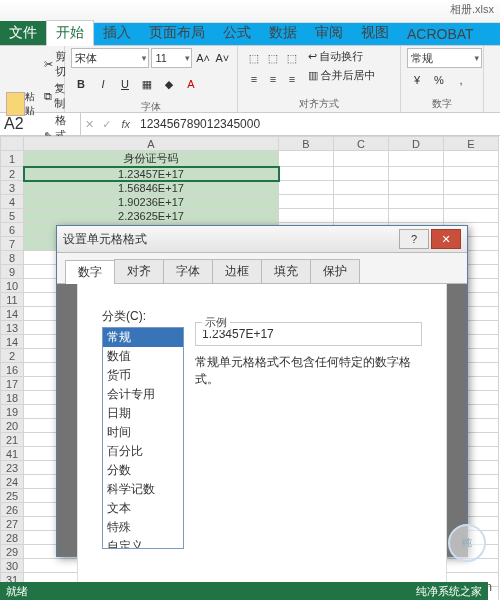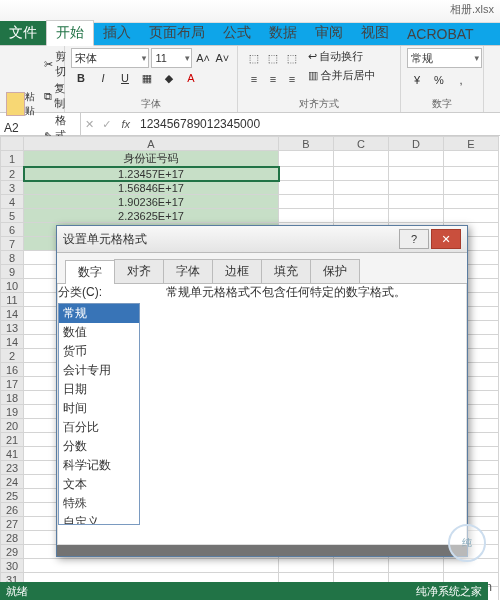--- a/index.html
+++ b/index.html
@@ -8,48 +8,48 @@
 .ribbon-tab{padding:3px 9px;color:#444;cursor:pointer}
 .ribbon-tab.file{background:#217346;color:#fff}
 .ribbon-tab.active{background:#fff;border:1px solid #ccc;border-bottom:1px solid #fff;margin-bottom:-1px;color:#217346}
 .ribbon{display:flex;background:#f3f3f3;border-bottom:1px solid #ccc;height:66px}
 .group{border-right:1px solid #d6d6d6;padding:2px 6px 0;display:flex;flex-direction:column;justify-content:space-between}
 .group-label{font-size:10px;color:#666;text-align:center;padding-bottom:1px}
 .clip{width:52px}
 .btn{display:inline-flex;align-items:center;font-size:11px;color:#333;padding:1px 2px;gap:2px}
 .icon{display:inline-block;width:12px;height:12px}
 .paste-big{display:flex;flex-direction:row;align-items:center;font-size:10px}
-.font-row{display:flex;align-items:center;gap:2px;margin-bottom:0}
+.font-row{display:flex;align-items:center;gap:2px;margin-bottom:6px}
 .combo{border:1px solid #bbb;background:#fff;height:18px;font-size:11px;padding:0 14px 0 3px;position:relative;display:inline-flex;align-items:center}
 .combo::after{content:"▾";position:absolute;right:2px;font-size:9px;color:#666}
 .sq{width:18px;height:18px;border:1px solid transparent;display:inline-flex;align-items:center;justify-content:center;font-size:11px}
 .align-grid{display:grid;grid-template-columns:repeat(3,18px);gap:1px}
 .namebox-row{display:flex;align-items:center;border-bottom:1px solid #ccc;height:22px;background:#fff}
-.namebox{width:72px;border-right:1px solid #ccc;padding:0 4px;height:100%;display:flex;align-items:flex-end;font-size:12px}
+.namebox{width:72px;border-right:1px solid #ccc;padding:0 4px;height:100%;display:flex;align-items:center;font-size:16px}
 .fx{padding:0 6px;font-style:italic;color:#555}
 .formula{flex:1;padding:0 4px;font-size:12px}
 .sheet{position:relative;height:470px;overflow:hidden}
 table.grid{border-collapse:collapse;table-layout:fixed;width:480px}
 table.grid th,table.grid td{border:1px solid #d4d4d4;font-size:11px;height:13px;padding:0 2px;text-align:center;background:#fff}
 table.grid th{background:#e8e8e8;font-weight:normal;color:#555}
 table.grid th.rowh{width:18px}
 table.grid td.g{background:#c7dfc7}
 table.grid td.sel{outline:2px solid #217346;outline-offset:-1px}
 .statusbar{position:absolute;bottom:0;left:0;right:12px;height:18px;background:#217346;color:#fff;font-size:11px;padding:0 6px;display:flex;align-items:center;justify-content:space-between}
 
 
 .dialog{position:absolute;left:56px;top:225px;width:410px;height:330px;background:#737373;border:1px solid #5a7ca0;box-shadow:2px 2px 8px rgba(0,0,0,.4);font-size:12px}
 .dlg-title{height:26px;background:linear-gradient(#f8f8f8,#e4e4e4);display:flex;align-items:center;padding:0 6px;border-bottom:1px solid #bbb}
 .dlg-title .t{flex:1;color:#333;font-size:12px}
 .winbtn{width:28px;height:18px;margin-left:2px;display:inline-flex;align-items:center;justify-content:center;font-size:11px;border:1px solid #aaa;background:#eee}
 .winbtn.close{background:#c94f3d;color:#fff;border-color:#a63a2a}
 .dlg-tabs{display:flex;gap:0;padding:6px 8px 0;border-bottom:1px solid #bbb;background:#f4f4f4}
 .dlg-tab{padding:3px 12px;border:1px solid #bbb;border-bottom:none;margin-right:-1px;background:#e9e9e9;font-size:12px}
 .dlg-tab.active{background:#fff;position:relative;top:1px}
-.dlg-body{display:flex;padding:0;gap:26px;background:#fff;height:260px;margin:0 0;border:1px solid #ddd;border-top:none}
+.dlg-body{display:flex;padding:24px;gap:11px;background:#fff;height:260px;margin:0 20px;border:1px solid #ddd;border-top:none}
 .catlabel{font-size:12px;margin-bottom:2px}
 .catlist{width:80px;height:220px;border:1px solid #7a9ac0;background:#fff;overflow:hidden;font-size:12px}
 .catlist div{padding:1px 4px}
 .catlist .sel{background:#3874b7;color:#fff}
 .right{flex:1}
 .sample-frame{border:1px solid #ccc;padding:4px 6px;margin:14px 0 8px;font-size:12px;position:relative}
 .sample-frame .lbl{position:absolute;top:-8px;left:6px;background:#fff;padding:0 3px;font-size:11px;color:#444}
 .desc{font-size:12px;color:#333}
 .watermark2{position:absolute;right:8px;bottom:24px;font-size:12px;color:#555}
 .logo{position:absolute;right:14px;bottom:38px;width:34px;height:34px;border:2px solid #cde;border-radius:50%;display:flex;align-items:center;justify-content:center;color:#8ab;font-size:10px;background:rgba(255,255,255,.5)}
@@ -478,20 +478,24 @@
         <div>时间</div>
         <div>百分比</div>
         <div>分数</div>
         <div>科学记数</div>
         <div>文本</div>
         <div>特殊</div>
         <div>自定义</div>
       </div>
     </div>
     <div class="right">
+      <div class="sample-frame">
+        <span class="lbl">示例</span>
+        <span>1.23457E+17</span>
+      </div>
       <div class="desc">常规单元格格式不包含任何特定的数字格式。</div>
     </div>
   </div>
 </div>
 
 <div class="logo">纯</div>
 <div class="watermark2" style="bottom:6px">www.ycwzjy.com</div>
 
 <div class="statusbar">
   <span>就绪</span>

